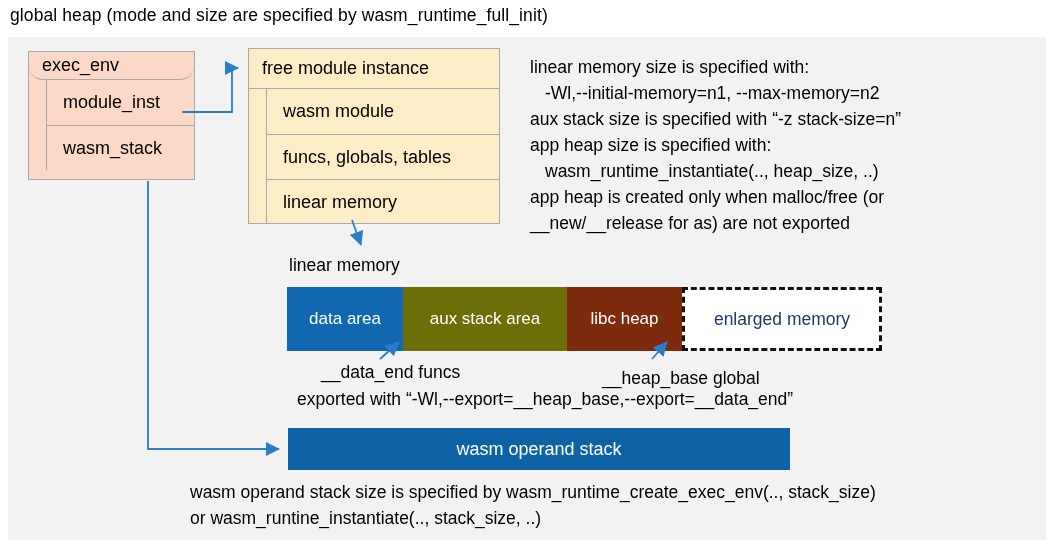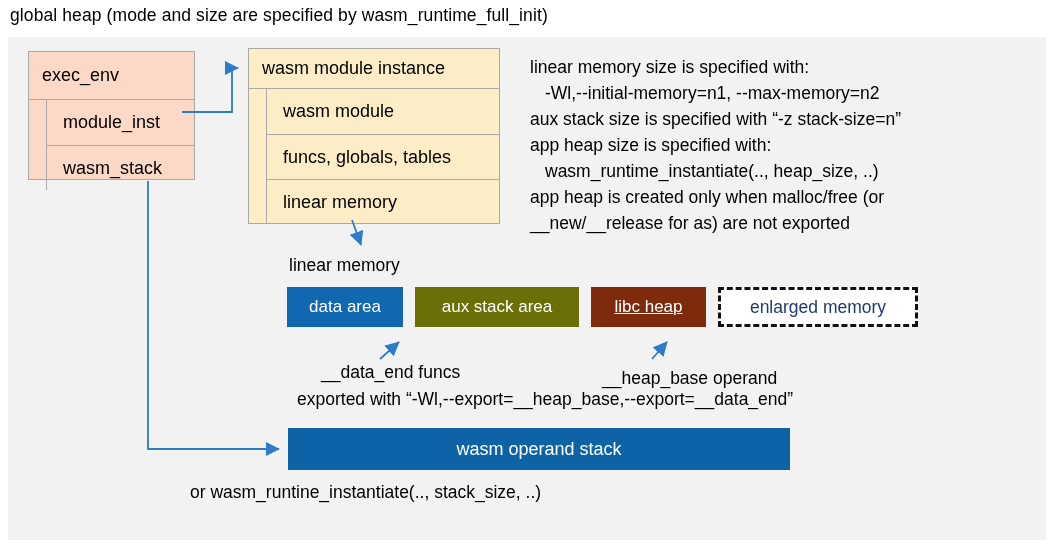--- a/index.html
+++ b/index.html
@@ -9,39 +9,39 @@
 
   .diagram-bg { position:absolute; left:8px; top:37px; width:1038px; height:503px; background:#f2f2f2; }
 
   .title { position:absolute; left:10px; top:5px; font-size:17.5px; font-weight:500; letter-spacing:.1px; }
 
   
   .struct-box { position:absolute; border:1.5px solid #a9a9a9; }
   .box-exec   { left:28px;  top:51px; width:167px; height:129px; background:#fcd8c6; }
   .box-inst   { left:248px; top:48px; width:252px; height:176px; background:#fdedc7; }
   .struct-header { display:flex; align-items:center; padding-left:13px; font-size:18px; border-bottom:1.5px solid #a9a9a9; }
-  .box-exec .struct-header { height:48px; }
+  .box-exec .struct-header { height:28px;border-radius:18px; }
   .box-inst .struct-header { height:40px; }
   .struct-row { display:flex; align-items:center; margin-left:17px; border-left:1.5px solid #a9a9a9; padding-left:16px; font-size:18px; height:45px; }
   .struct-row + .struct-row { border-top:1.5px solid #a9a9a9; }
 
   
   .notes { position:absolute; left:530px; top:54px; font-size:17.5px; line-height:26px; }
   .notes .line { white-space:nowrap; }
   .notes .indent { margin-left:15px; }
 
   .lm-label { position:absolute; left:289px; top:255px; font-size:17.5px; }
 
   
-  .membar { position:absolute; left:287px; top:287px; height:40px; display:flex;gap:12px; }
+  .membar { position:absolute; left:287px; top:287px; height:64px; display:flex; }
   .seg { display:flex; align-items:center; justify-content:center; font-size:17px; color:#fff; }
   .seg-data     { width:116px; }
   .seg-aux      { width:164px; }
   .seg-appheap  { width:108px; }
-  .seg-libc     { width:115px;text-decoration:underline; }
+  .seg-libc     { width:115px; }
   .seg-enlarged { width:200px; background:#ffffff; border:3px dashed #111111; color:#1f3a6e; font-size:17.5px; }
 
   .ann { position:absolute; font-size:17.5px; white-space:nowrap; }
   .ann-data-end  { left:321px; top:362px; }
   .ann-heap-base { left:602px; top:368px; }
   .ann-exported  { left:297px; top:389px; }
 
   
   .opstack { position:absolute; left:288px; top:428px; width:502px; height:42px; background:#0e63a7; color:#fff; display:flex; align-items:center; justify-content:center; font-size:18px; }
 
@@ -60,21 +60,21 @@
 
   <div class="title">global heap (mode and size are specified by wasm_runtime_full_init)</div>
 
   <div class="struct-box box-exec">
     <div class="struct-header">exec_env</div>
     <div class="struct-row">module_inst</div>
     <div class="struct-row">wasm_stack</div>
   </div>
 
   <div class="struct-box box-inst">
-    <div class="struct-header">wasm module instance</div>
+    <div class="struct-header">free module instance</div>
     <div class="struct-row">wasm module</div>
     <div class="struct-row">funcs, globals, tables</div>
     <div class="struct-row">linear memory</div>
   </div>
 
   <div class="notes">
     <div class="line">linear memory size is specified with:</div>
     <div class="line indent">-Wl,--initial-memory=n1, --max-memory=n2</div>
     <div class="line">aux stack size is specified with “-z stack-size=n”</div>
     <div class="line">app heap size is specified with:</div>
@@ -85,28 +85,29 @@
 
   <div class="lm-label">linear memory</div>
   <div class="membar">
     <div class="seg seg-data" style="background-color: rgb(17, 104, 176);">data area</div>
     <div class="seg seg-aux" style="background-color: rgb(108, 111, 8);">aux stack area</div>
     <div class="seg seg-libc" style="background-color: rgb(126, 42, 12);">libc heap</div>
     <div class="seg seg-enlarged">enlarged memory</div>
   </div>
 
   <div class="ann ann-data-end">__data_end funcs</div>
-  <div class="ann ann-heap-base">__heap_base operand</div>
+  <div class="ann ann-heap-base">__heap_base global</div>
   <div class="ann ann-exported">exported with “-Wl,--export=__heap_base,--export=__data_end”</div>
 
   <div class="opstack" style="background-color: rgb(14, 99, 167);">
     <span>wasm operand stack</span>
   </div>
 
   <div class="bottom-notes">
+    <div class="line">wasm operand stack size is specified by wasm_runtime_create_exec_env(.., stack_size)</div>
     <div class="line">or wasm_runtine_instantiate(.., stack_size, ..)</div>
   </div>
 
   <svg class="overlay" width="1054" height="547">
     <defs>
       <marker id="ah" markerWidth="10" markerHeight="10" refX="7.5" refY="4" orient="auto">
         <path d="M0,0 L8,4 L0,8 Z" fill="#2d7cc7"></path>
       </marker>
     </defs>
     <path class="arrow" d="M182,112 L232,112 L232,68 L238,68" marker-end="url(#ah)"></path>

